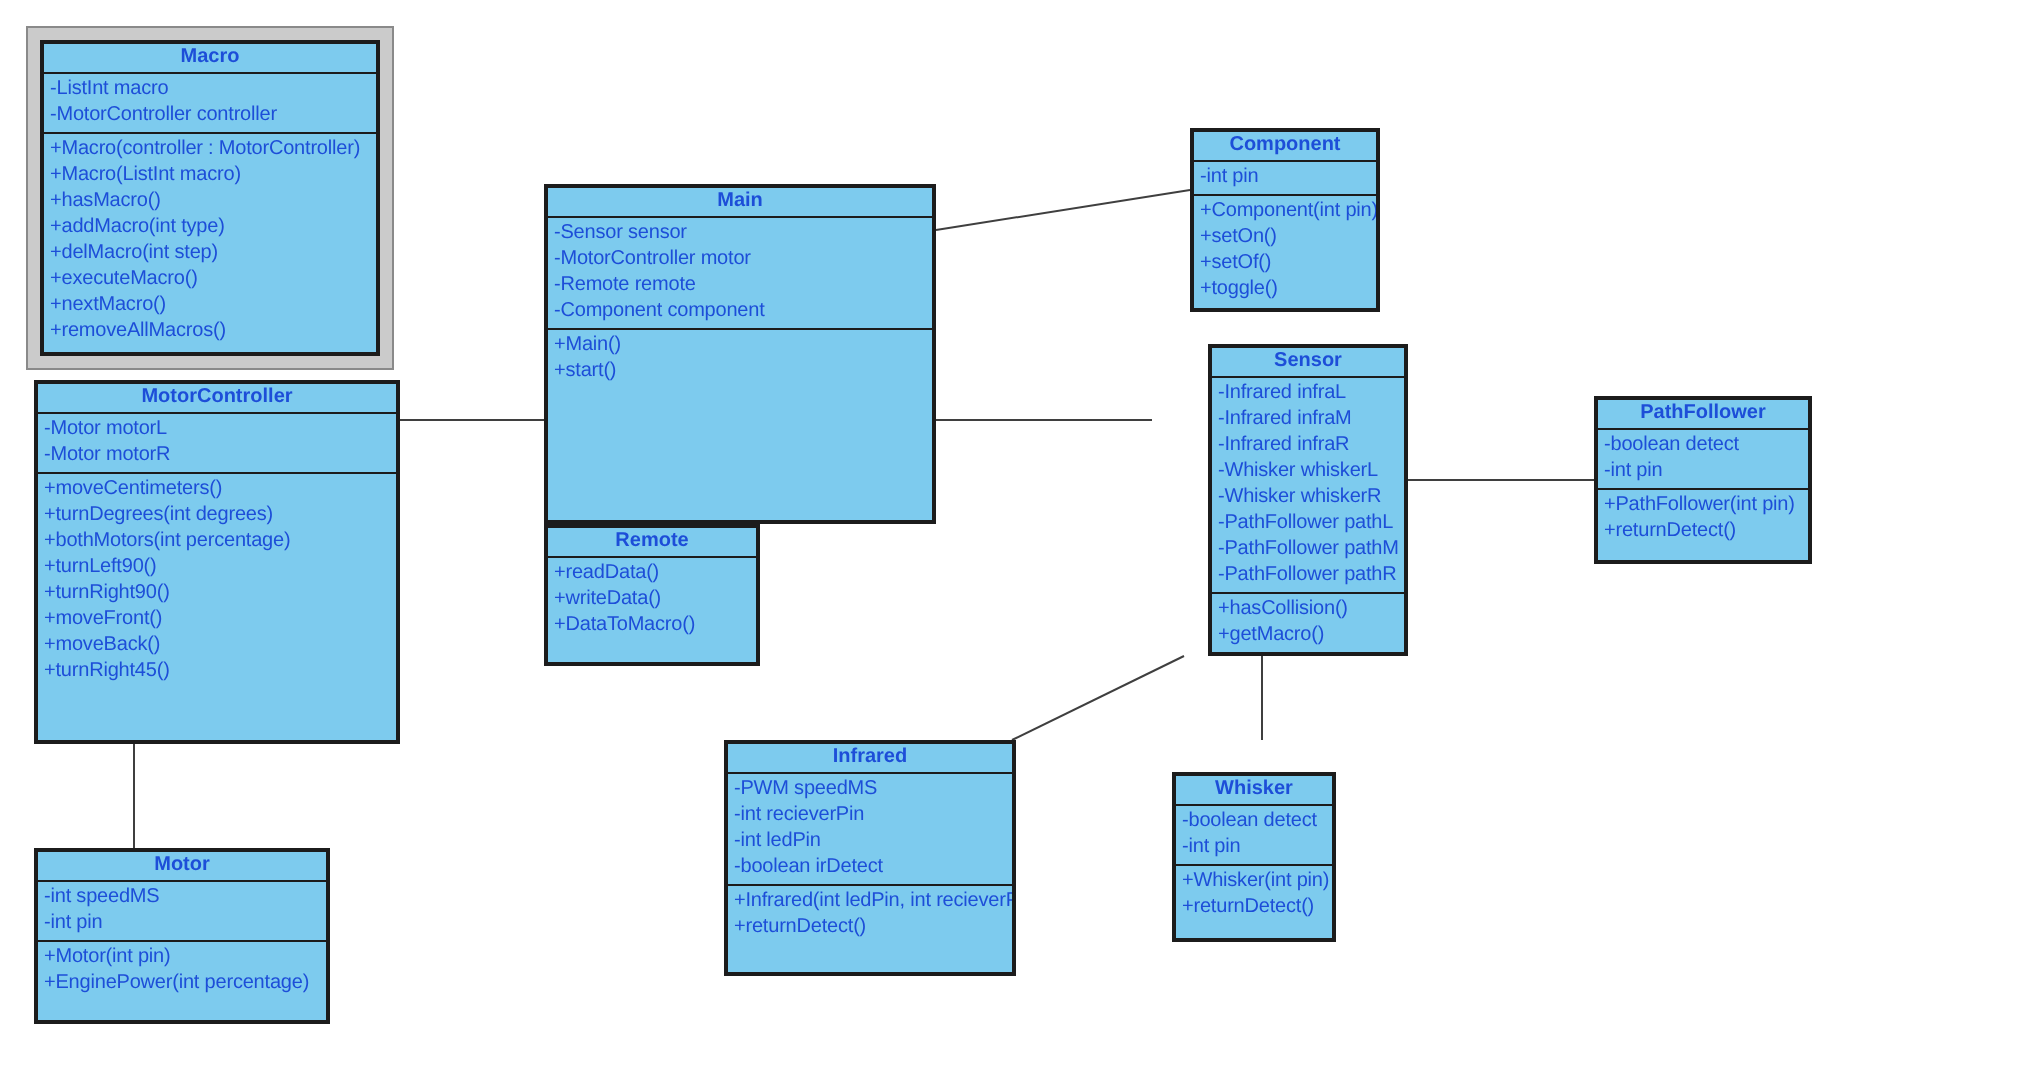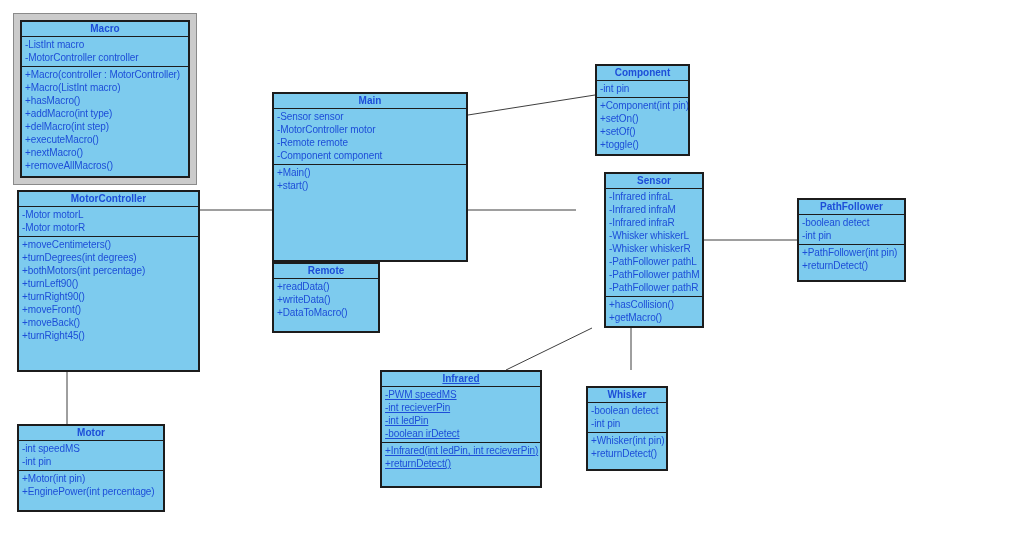--- a/index.html
+++ b/index.html
@@ -143,21 +143,21 @@
         <div class="uml-title">PathFollower</div>
         <div class="uml-attrs">
           <div class="uml-line">-boolean detect</div>
           <div class="uml-line">-int pin</div>
         </div>
         <div class="uml-methods">
           <div class="uml-line">+PathFollower(int pin)</div>
           <div class="uml-line">+returnDetect()</div>
         </div>
       </div>
-      <div class="uml-class" style="left: 380px; top: 370px; width: 162px; height: 118px; background: rgb(125, 203, 238); border-color: rgb(28, 28, 28); text-decoration: underline;">
+      <div class="uml-class" style="left: 362px; top: 370px; width: 146px; height: 118px; background: rgb(125, 203, 238); border-color: rgb(28, 28, 28);">
         <div class="uml-title">Infrared</div>
         <div class="uml-attrs">
           <div class="uml-line">-PWM speedMS</div>
           <div class="uml-line">-int recieverPin</div>
           <div class="uml-line">-int ledPin</div>
           <div class="uml-line">-boolean irDetect</div>
         </div>
         <div class="uml-methods">
           <div class="uml-line">+Infrared(int ledPin, int recieverPin)</div>
           <div class="uml-line">+returnDetect()</div>

